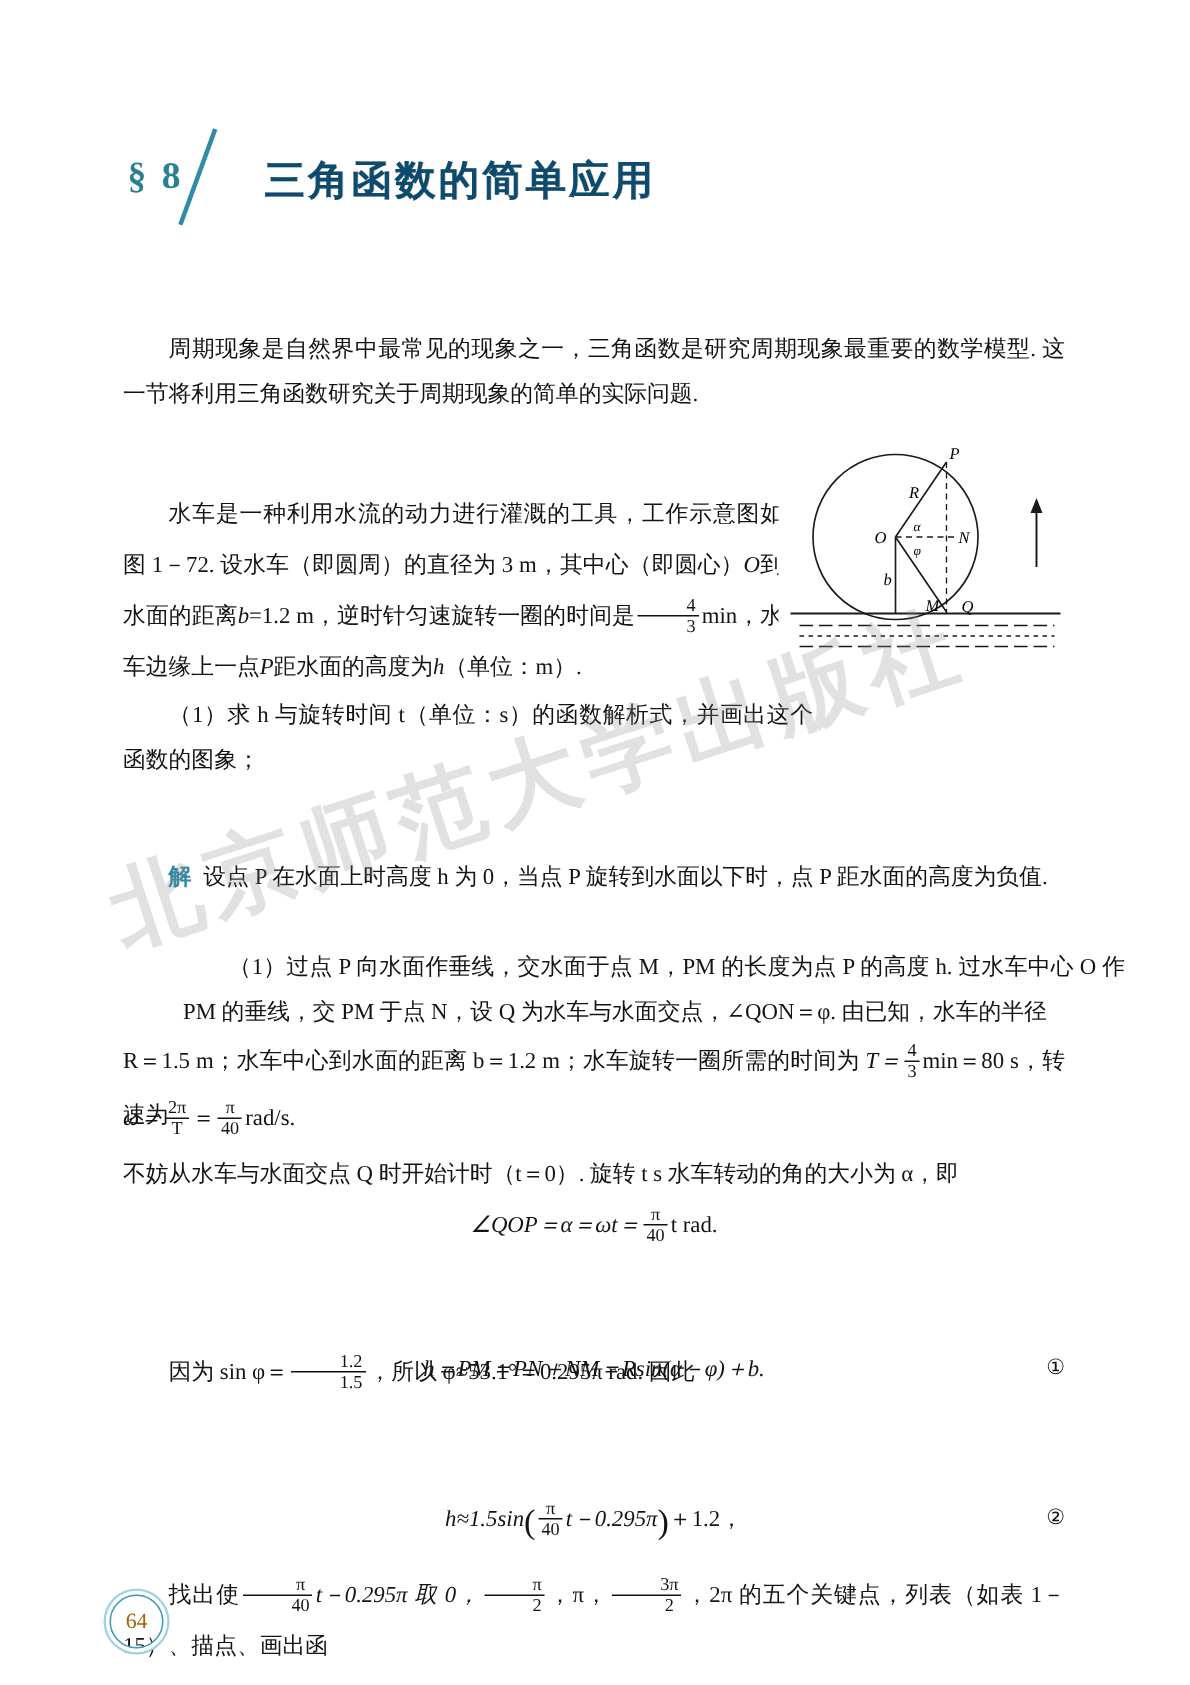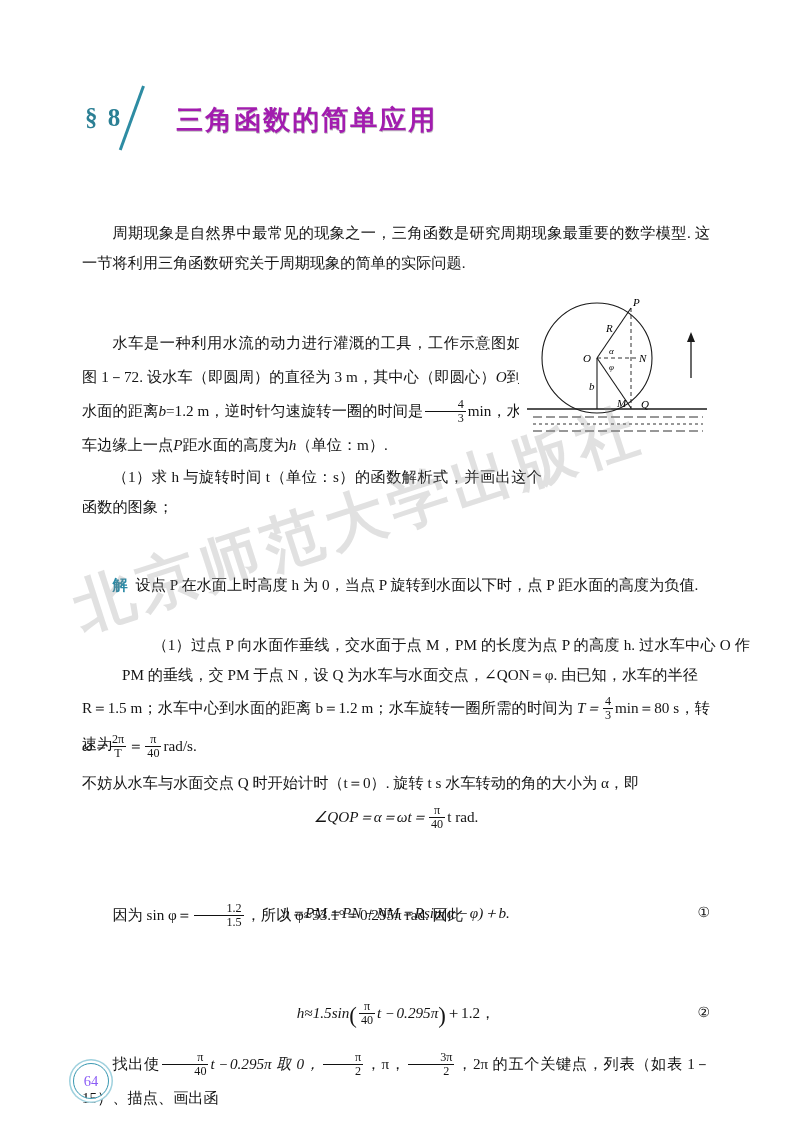--- a/index.html
+++ b/index.html
@@ -57,21 +57,21 @@
     left:20px;top:-2px;
     width:3px;height:68px;
     background:linear-gradient(to bottom,#2e8ca3,#2e8ca3);
     transform:rotate(20deg);
     transform-origin:top center;
   }
   .sec-title{
     font-family:"DejaVu Sans","Liberation Sans",sans-serif;
     font-weight:bold;
     font-size:27px;
-    color:#a21caf;
+    color:#0c4a6e;
     letter-spacing:2px;
     margin-left:8px;
     text-shadow:0.6px 0.6px 0 rgba(120,120,120,0.45);
   }
   
   .body-text{
     position:absolute;
     left:82px;
     width:628px;
     font-size:15.2px;
@@ -133,21 +133,21 @@
   }
   
   .pagenum{
     position:absolute;
     left:73px; bottom:24px;
     width:34px;height:34px;
     display:flex;align-items:center;justify-content:center;
     border:1.6px solid #3d9ab3;
     border-radius:50%;
     font-size:14.5px;
-    color:#8b5cf6;
+    color:#a16207;
     font-family:"Liberation Serif",serif;
     box-shadow:0 0 0 2.5px #fff, 0 0 0 4px #9fd1de;
   }
 </style>
 </head>
 <body>
 
 <div class="page">
 
   <div class="watermark">北京师范大学出版社</div>

